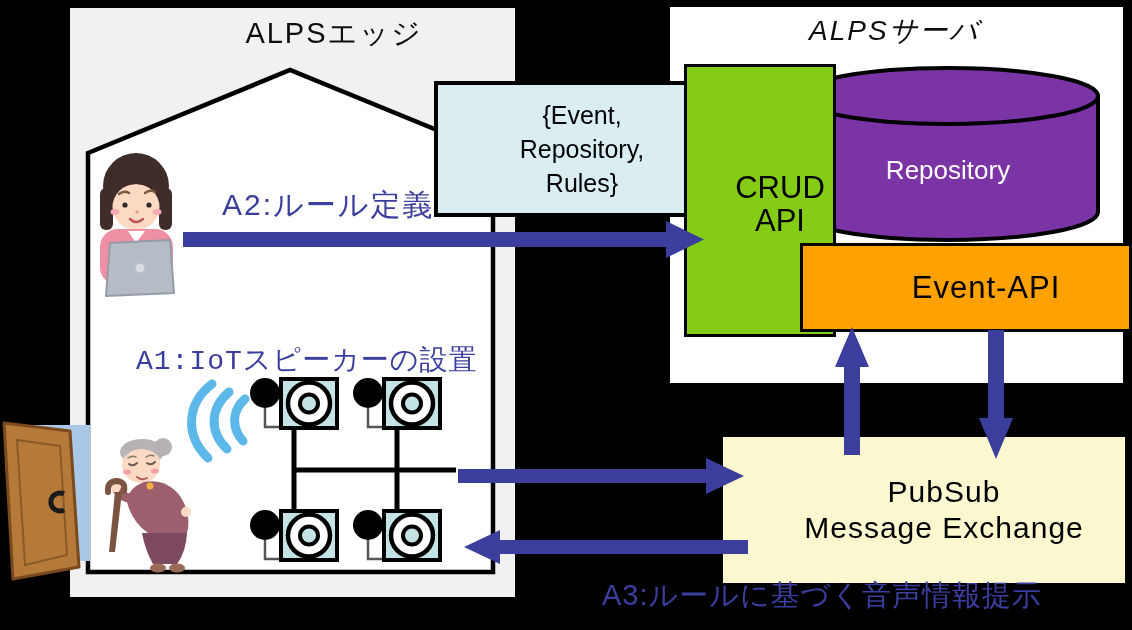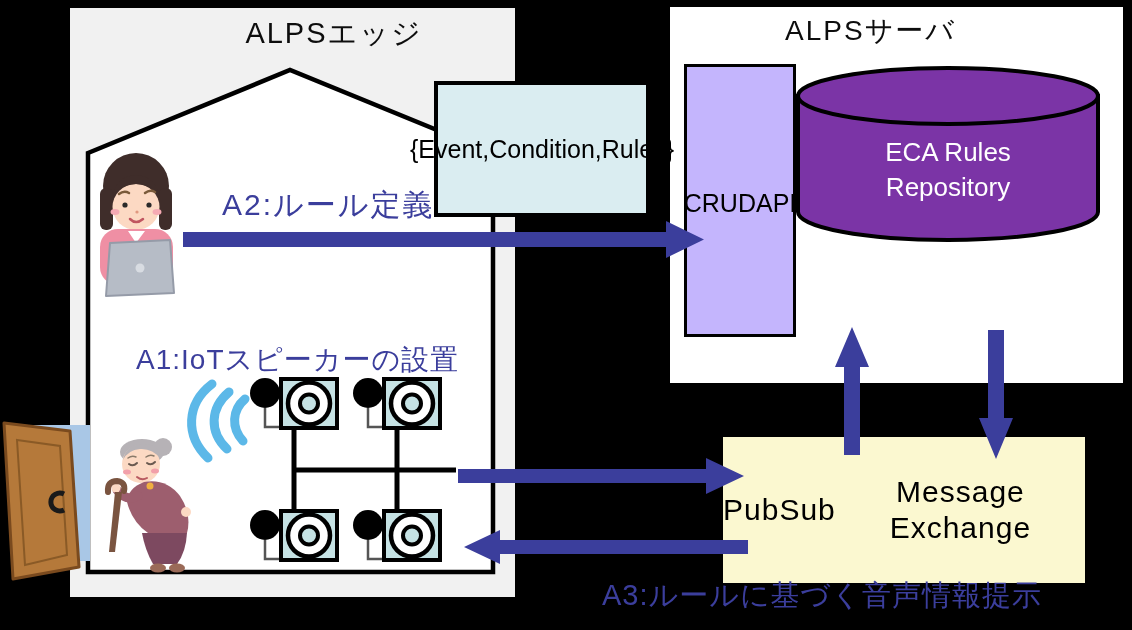--- a/index.html
+++ b/index.html
@@ -6,40 +6,40 @@
   .canvas{position:relative;width:1132px;height:630px;background:#000;overflow:hidden;
           font-family:"Liberation Sans","DejaVu Sans",sans-serif;}
   .abs{position:absolute;}
   
   .edge-panel{left:70px;top:8px;width:445px;height:589px;background:#f1f1f1;z-index:1;}
   .server-panel{left:668px;top:5px;width:453px;height:376px;background:#ffffff;border:2px solid #000;z-index:1;}
   
   .shapes-svg{left:0;top:0;width:1132px;height:630px;z-index:2;}
   .arrows-svg{left:0;top:0;width:1132px;height:630px;z-index:4;pointer-events:none;}
   
-  .box{z-index:3;display:flex;flex-direction:row;align-items:center;justify-content:center;
-       text-align:center;color:#000;}
+  .box{z-index:3;display:flex;flex-direction:column;align-items:center;justify-content:center;
+       text-align:center;color:#000;padding-left:40px;}
   .eca-note{left:434px;top:81px;width:208px;height:128px;border:4px solid #000;background:#daedf1;
             font-size:25px;line-height:34px;}
-  .crud-box{left:684px;top:64px;width:106px;height:261px;border:3px solid #000;background:#c4b5fd;
-            font-size:25px;line-height:33px;padding-top:6px;}
+  .crud-box{left:684px;top:64px;width:106px;height:261px;border:3px solid #000;background:#84cc16;
+            font-size:31px;line-height:33px;padding-top:6px;}
   .event-api-box{left:800px;top:243px;width:286px;height:83px;border:3px solid #000;background:#ffa100;
                  font-size:31px;letter-spacing:1px;}
   .pubsub-box{left:723px;top:437px;width:362px;height:146px;background:#fbf8d0;
               font-size:30px;line-height:36px;letter-spacing:1px;}
   .repo-label{left:798px;top:130px;width:300px;height:80px;z-index:3;color:#fff;
               font-size:26px;line-height:35px;display:flex;flex-direction:column;align-items:center;
               justify-content:center;text-align:center;}
   
   .title{z-index:5;color:#0d0d0d;text-align:center;}
   .edge-title{left:70px;top:14px;width:528px;font-size:29px;letter-spacing:2px;}
-  .server-title{left:644px;top:12px;width:453px;font-size:28px;letter-spacing:2px;}
+  .server-title{left:668px;top:12px;width:453px;font-size:28px;letter-spacing:2px;font-style:italic;}
   .blabel{z-index:5;color:#3b3e9c;white-space:nowrap;}
   .a2-label{left:222px;top:185px;font-size:30px;letter-spacing:2px;}
-  .a1-label{left:136px;top:341px;font-size:28px;letter-spacing:1px;}
+  .a1-label{left:136px;top:341px;font-size:28px;letter-spacing:1px;font-family:Liberation Mono, monospace;}
   .a3-label{left:602px;top:576px;font-size:29px;letter-spacing:1px;}
 </style>
 </head>
 <body>
 
 <div class="canvas">
 
   <div class="abs edge-panel"></div>
   <div class="abs server-panel"></div>
 
@@ -139,32 +139,34 @@
     <g>
       <rect x="12" y="425" width="78" height="136" fill="#a9c7e6"></rect>
       <polygon points="4,423 70,431 79,567 13,579" fill="#b5793a" stroke="#7a4a1e" stroke-width="3" stroke-linejoin="round"></polygon>
       <polygon points="17,440 60,446 67,555 25,565" fill="none" stroke="#8a5a26" stroke-width="2"></polygon>
       <path d="M64,494 a9,9 0 1 0 0,16" fill="none" stroke="#1a1a1a" stroke-width="5"></path>
     </g>
   </svg>
 
   <div class="abs box eca-note">
     <div>{Event,</div>
-    <div>Condition,</div>
+    <div>Repository,</div>
     <div>Rules}</div>
   </div>
 
   <div class="abs box crud-box">
     <div>CRUD</div>
     <div>API</div>
   </div>
 
+  <div class="abs box event-api-box">
+    <div>Event-API</div>
+  </div>
 
   <div class="abs repo-label">
-    <div>ECA Rules</div>
     <div>Repository</div>
   </div>
 
   <div class="abs box pubsub-box">
     <div>PubSub</div>
     <div>Message Exchange</div>
   </div>
 
   <svg class="abs arrows-svg" viewBox="0 0 1132 630">
     <g fill="#3b3e9c">

